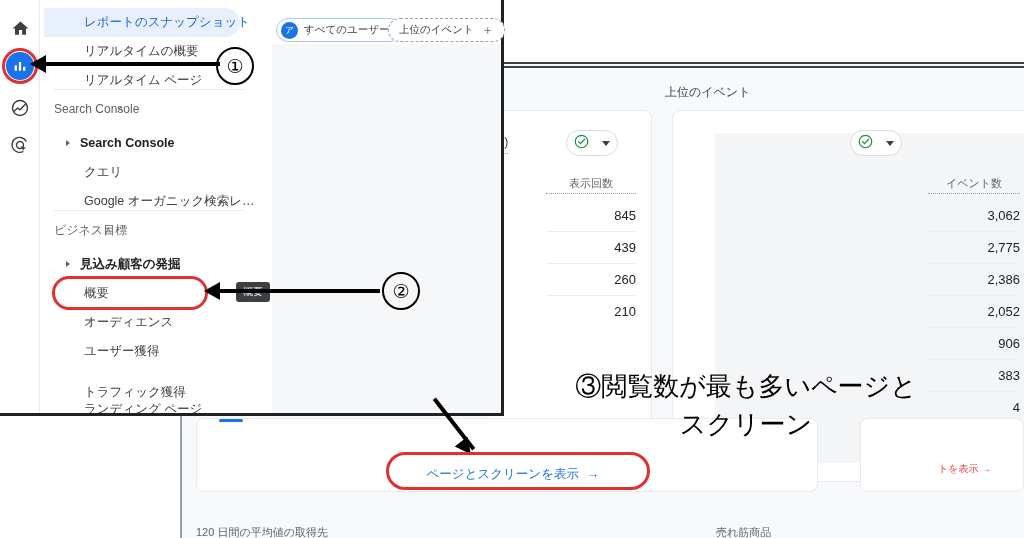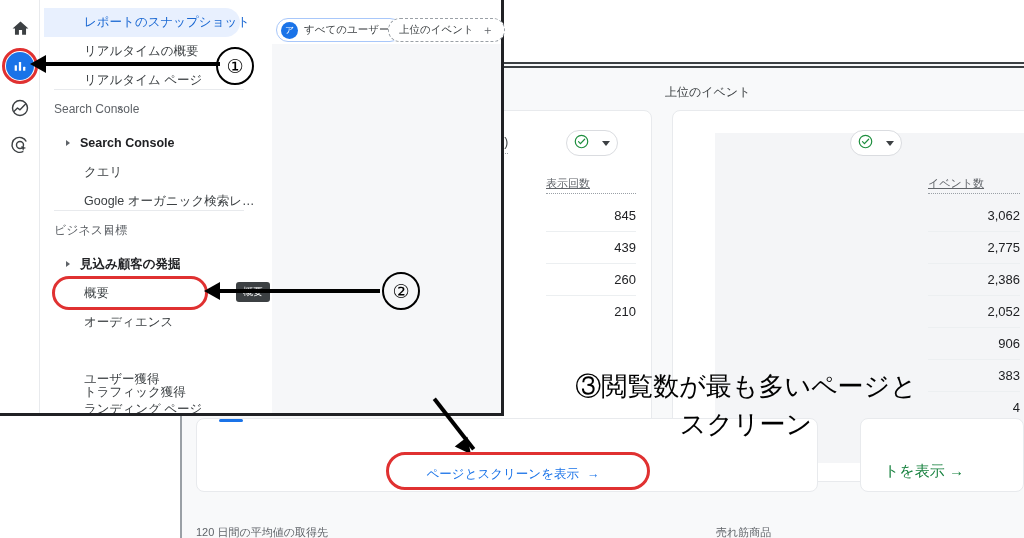--- a/index.html
+++ b/index.html
@@ -57,37 +57,37 @@
   #card-left{position:absolute;left:-310px;top:44px;width:472px;height:372px;background:#ffffff;
     border:1px solid #e8eaed;border-radius:8px;box-sizing:border-box;}
   #card-right{position:absolute;left:182px;top:44px;width:420px;height:372px;background:#ffffff;
     border:1px solid #e8eaed;border-radius:8px;box-sizing:border-box;}
   #card-right-inner{position:absolute;left:42px;top:22px;width:320px;height:330px;background:#f4f5f7;}
   .card-title{position:absolute;font-size:12px;color:#3c4043;}
   .chk-pill{position:absolute;width:52px;height:26px;border-radius:14px;border:1px solid #dadce0;
     background:#ffffff;display:flex;align-items:center;justify-content:space-around;box-sizing:border-box;}
   .chk-pill .cdown{width:0;height:0;border-left:4.5px solid transparent;border-right:4.5px solid transparent;
     border-top:5.5px solid #3c4043;}
-  .metric-head{position:absolute;font-size:11px;color:#5f6368;text-align:left;
-    border-bottom:1px dotted #9aa0a6;padding-bottom:2px;text-decoration:underline;}
+  .metric-head{position:absolute;font-size:11px;color:#5f6368;text-align:center;
+    border-bottom:1px dotted #9aa0a6;padding-bottom:2px;}
   .metric-col{position:absolute;text-align:right;font-size:13px;color:#202124;}
   .metric-col .cell{height:31px;line-height:31px;border-bottom:1px solid #eceff1;}
   .metric-col .cell:last-child{border-bottom:none;}
   .trunc-label{position:absolute;font-size:12px;color:#3c4043;border-bottom:1px dotted #9aa0a6;padding-bottom:2px;}
 
   
   #bottom-card{position:absolute;left:196px;top:418px;width:622px;height:74px;background:#ffffff;
     border:1px solid #e8eaed;border-radius:8px;box-sizing:border-box;}
   #blue-bar{position:absolute;left:219px;top:419px;width:24px;height:3px;background:#1a73e8;border-radius:2px;}
   #view-pages-link{position:absolute;left:400px;top:462px;width:226px;height:24px;
     display:flex;align-items:center;justify-content:center;gap:8px;
     font-size:12.5px;color:#1a73e8;white-space:nowrap;}
   #highlight-pages{position:absolute;left:386px;top:452px;width:264px;height:38px;
     border:3px solid #e03131;border-radius:19px;box-sizing:border-box;}
-  #view-events-link{position:absolute;left:884px;top:462px;font-size:15px;color:#15803d;white-space:nowrap;}
+  #view-events-link{position:absolute;left:938px;top:462px;font-size:10px;color:#ef4444;white-space:nowrap;}
   #card-right-bottom{position:absolute;left:860px;top:418px;width:164px;height:74px;background:#ffffff;
     border:1px solid #e8eaed;border-radius:8px;box-sizing:border-box;}
 
   
   .bottom-lbl{position:absolute;font-size:11px;color:#5f6368;white-space:nowrap;}
 
   
   .circ-num{position:absolute;width:34px;height:34px;border-radius:50%;border:2px solid #000;
     display:flex;align-items:center;justify-content:center;font-size:19px;color:#000;background:transparent;
     font-family:"DejaVu Sans",sans-serif;}
@@ -217,21 +217,21 @@
       <div class="nav-div" style="top: 89px;"></div>
       <div class="nav-item grayhead" style="top: 95px;"><span>Search Console</span><span class="nav-caret">˄</span></div>
       <div class="nav-item bold" style="top: 129px;"><span>Search Console</span><span class="tri"></span></div>
       <div class="nav-item" style="top: 158px;"><span>クエリ</span></div>
       <div class="nav-item" style="top: 187px;"><span>Google オーガニック検索レ…</span></div>
       <div class="nav-div" style="top: 210px;"></div>
       <div class="nav-item grayhead" style="top: 216px;"><span>ビジネス目標</span><span class="nav-caret">˄</span></div>
       <div class="nav-item bold" style="top: 250px;"><span>見込み顧客の発掘</span><span class="tri"></span></div>
       <div class="nav-item" style="top: 279px;"><span>概要</span></div>
       <div class="nav-item" style="top: 308px;"><span>オーディエンス</span></div>
-      <div class="nav-item" style="top: 337px; margin-top: 28px;"><span>ユーザー獲得</span></div>
+      <div class="nav-item" style="top: 337px;"><span>ユーザー獲得</span></div>
       <div class="nav-item" style="top: 366px; margin-top: 12px;"><span>トラフィック獲得</span></div>
       <div class="nav-item" style="top: 395px;"><span>ランディング ページ</span></div>
     </div>
 
   <div id="nav-right-white"></div>
   <div id="topbar-gray"></div>
 </div>
 
 <div class="pill" id="pill-all-users">
   <span class="pdot">ア</span>

